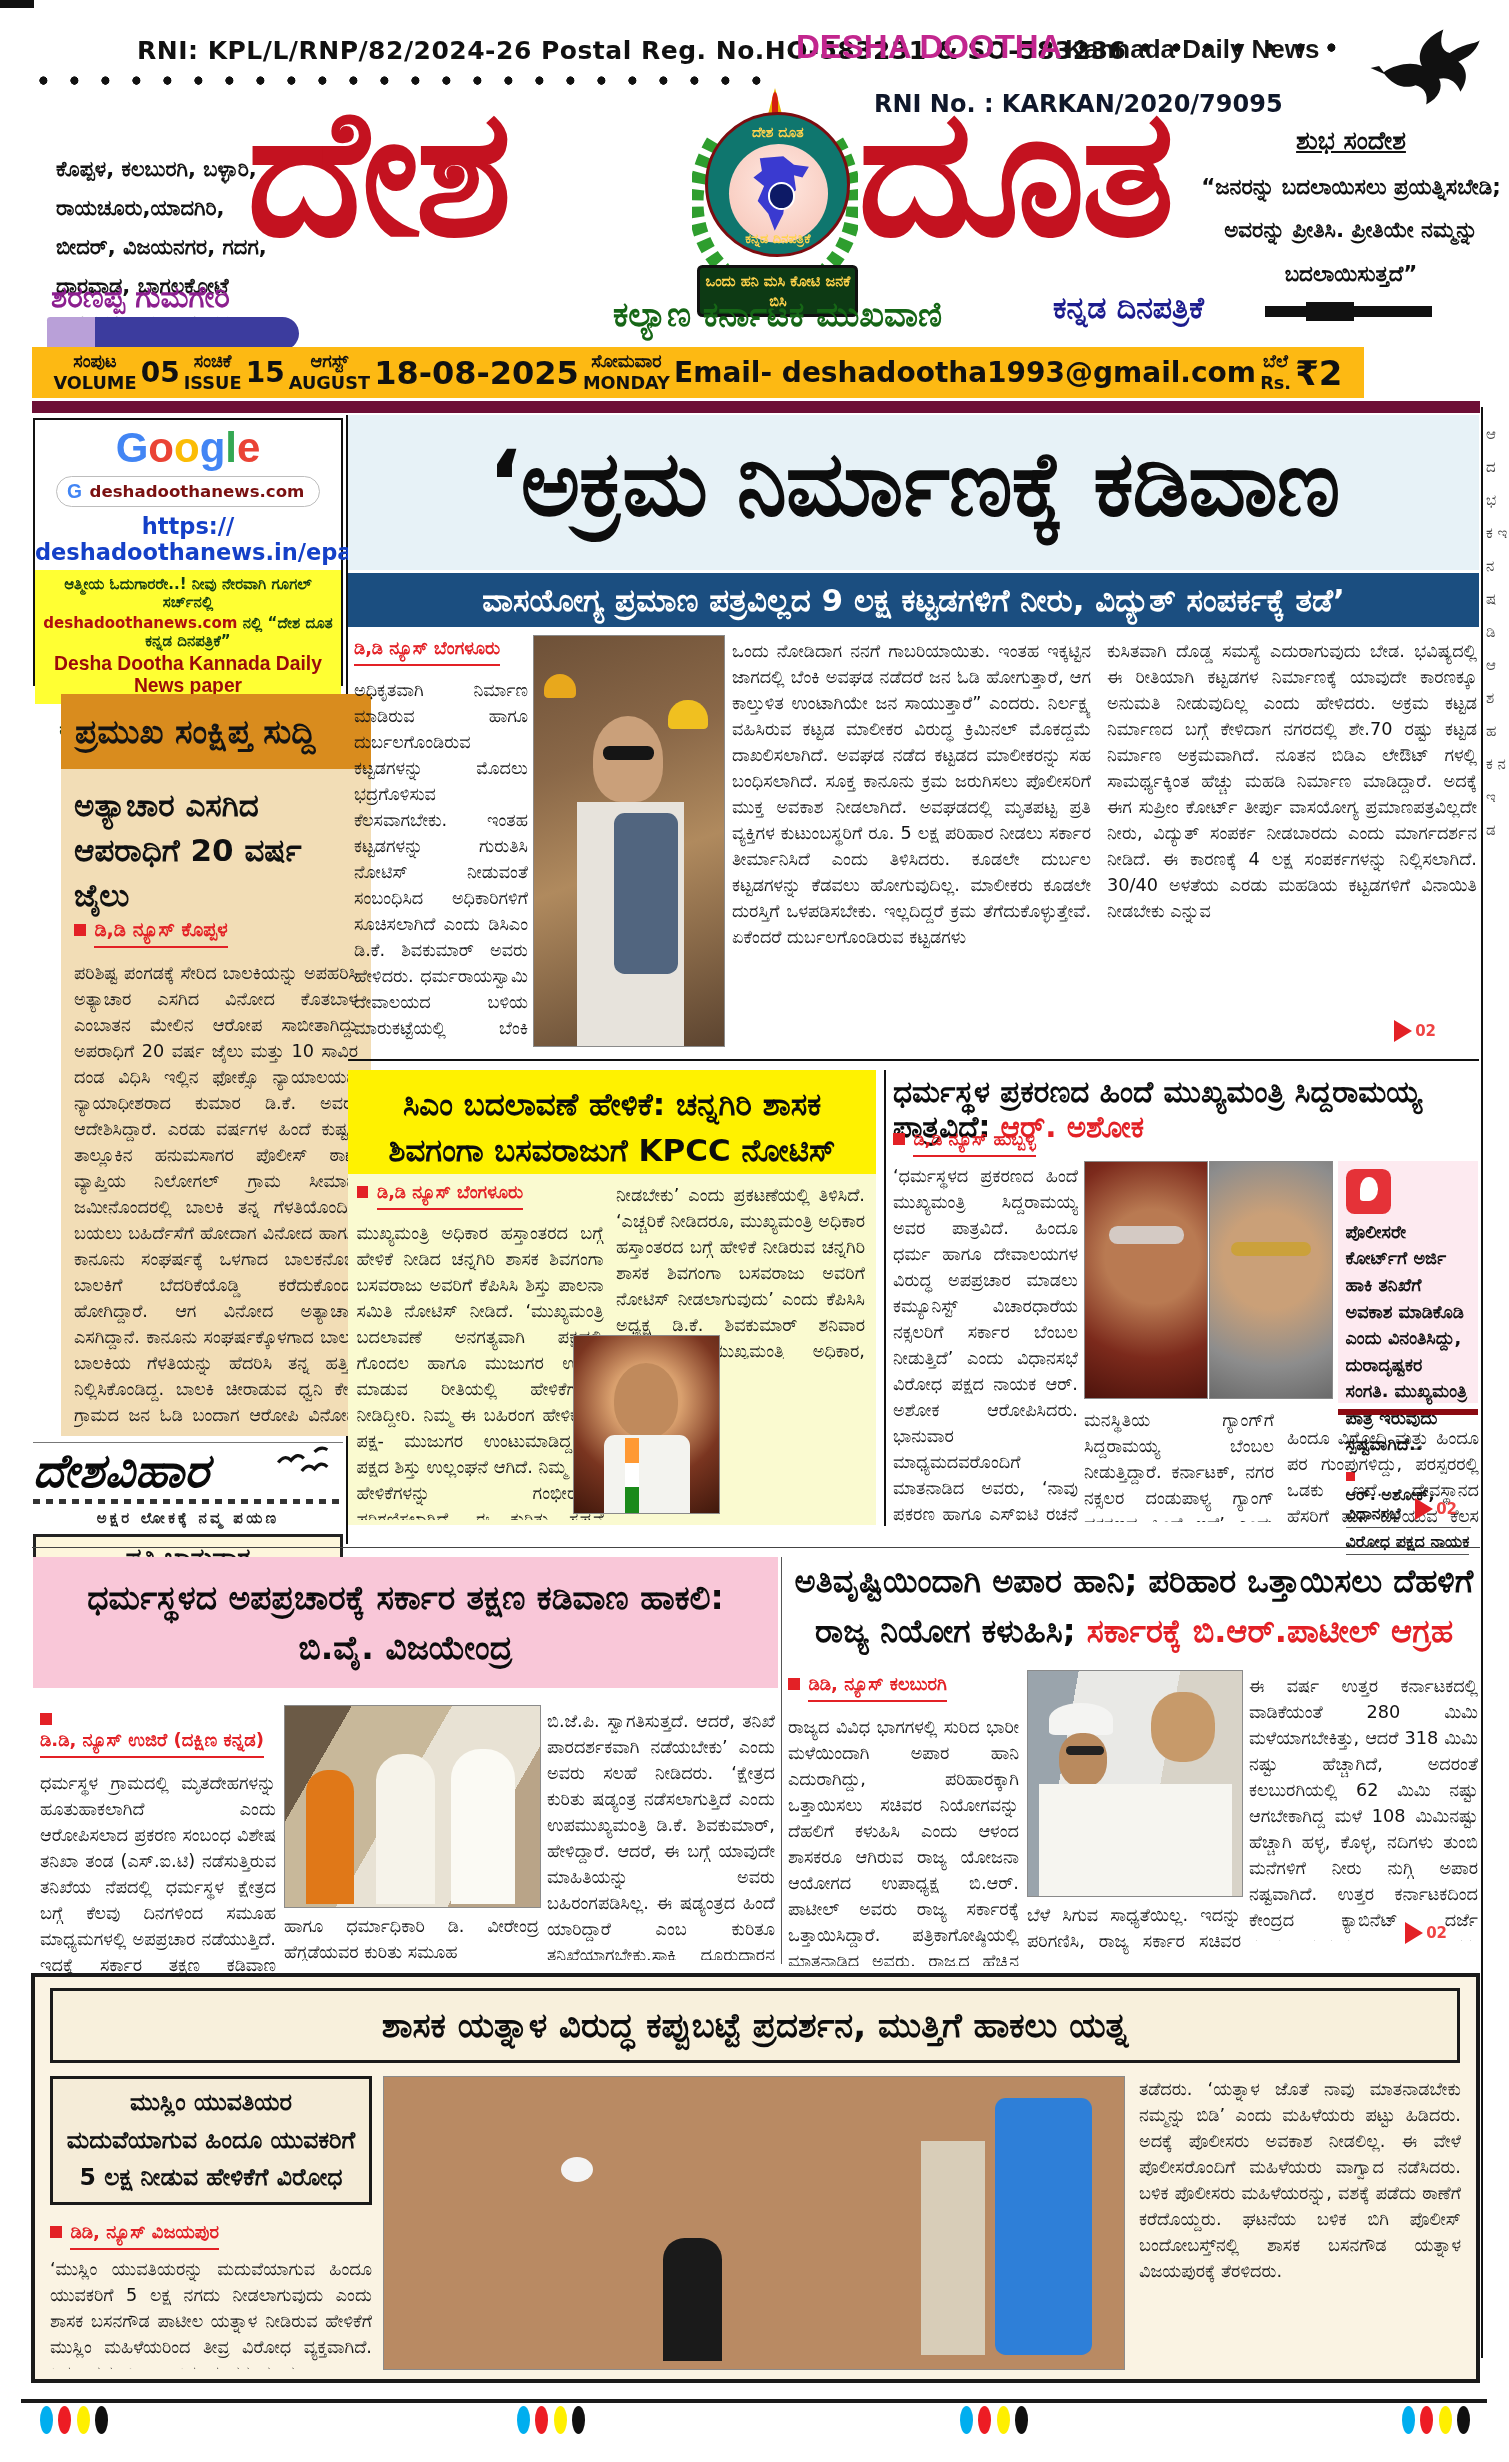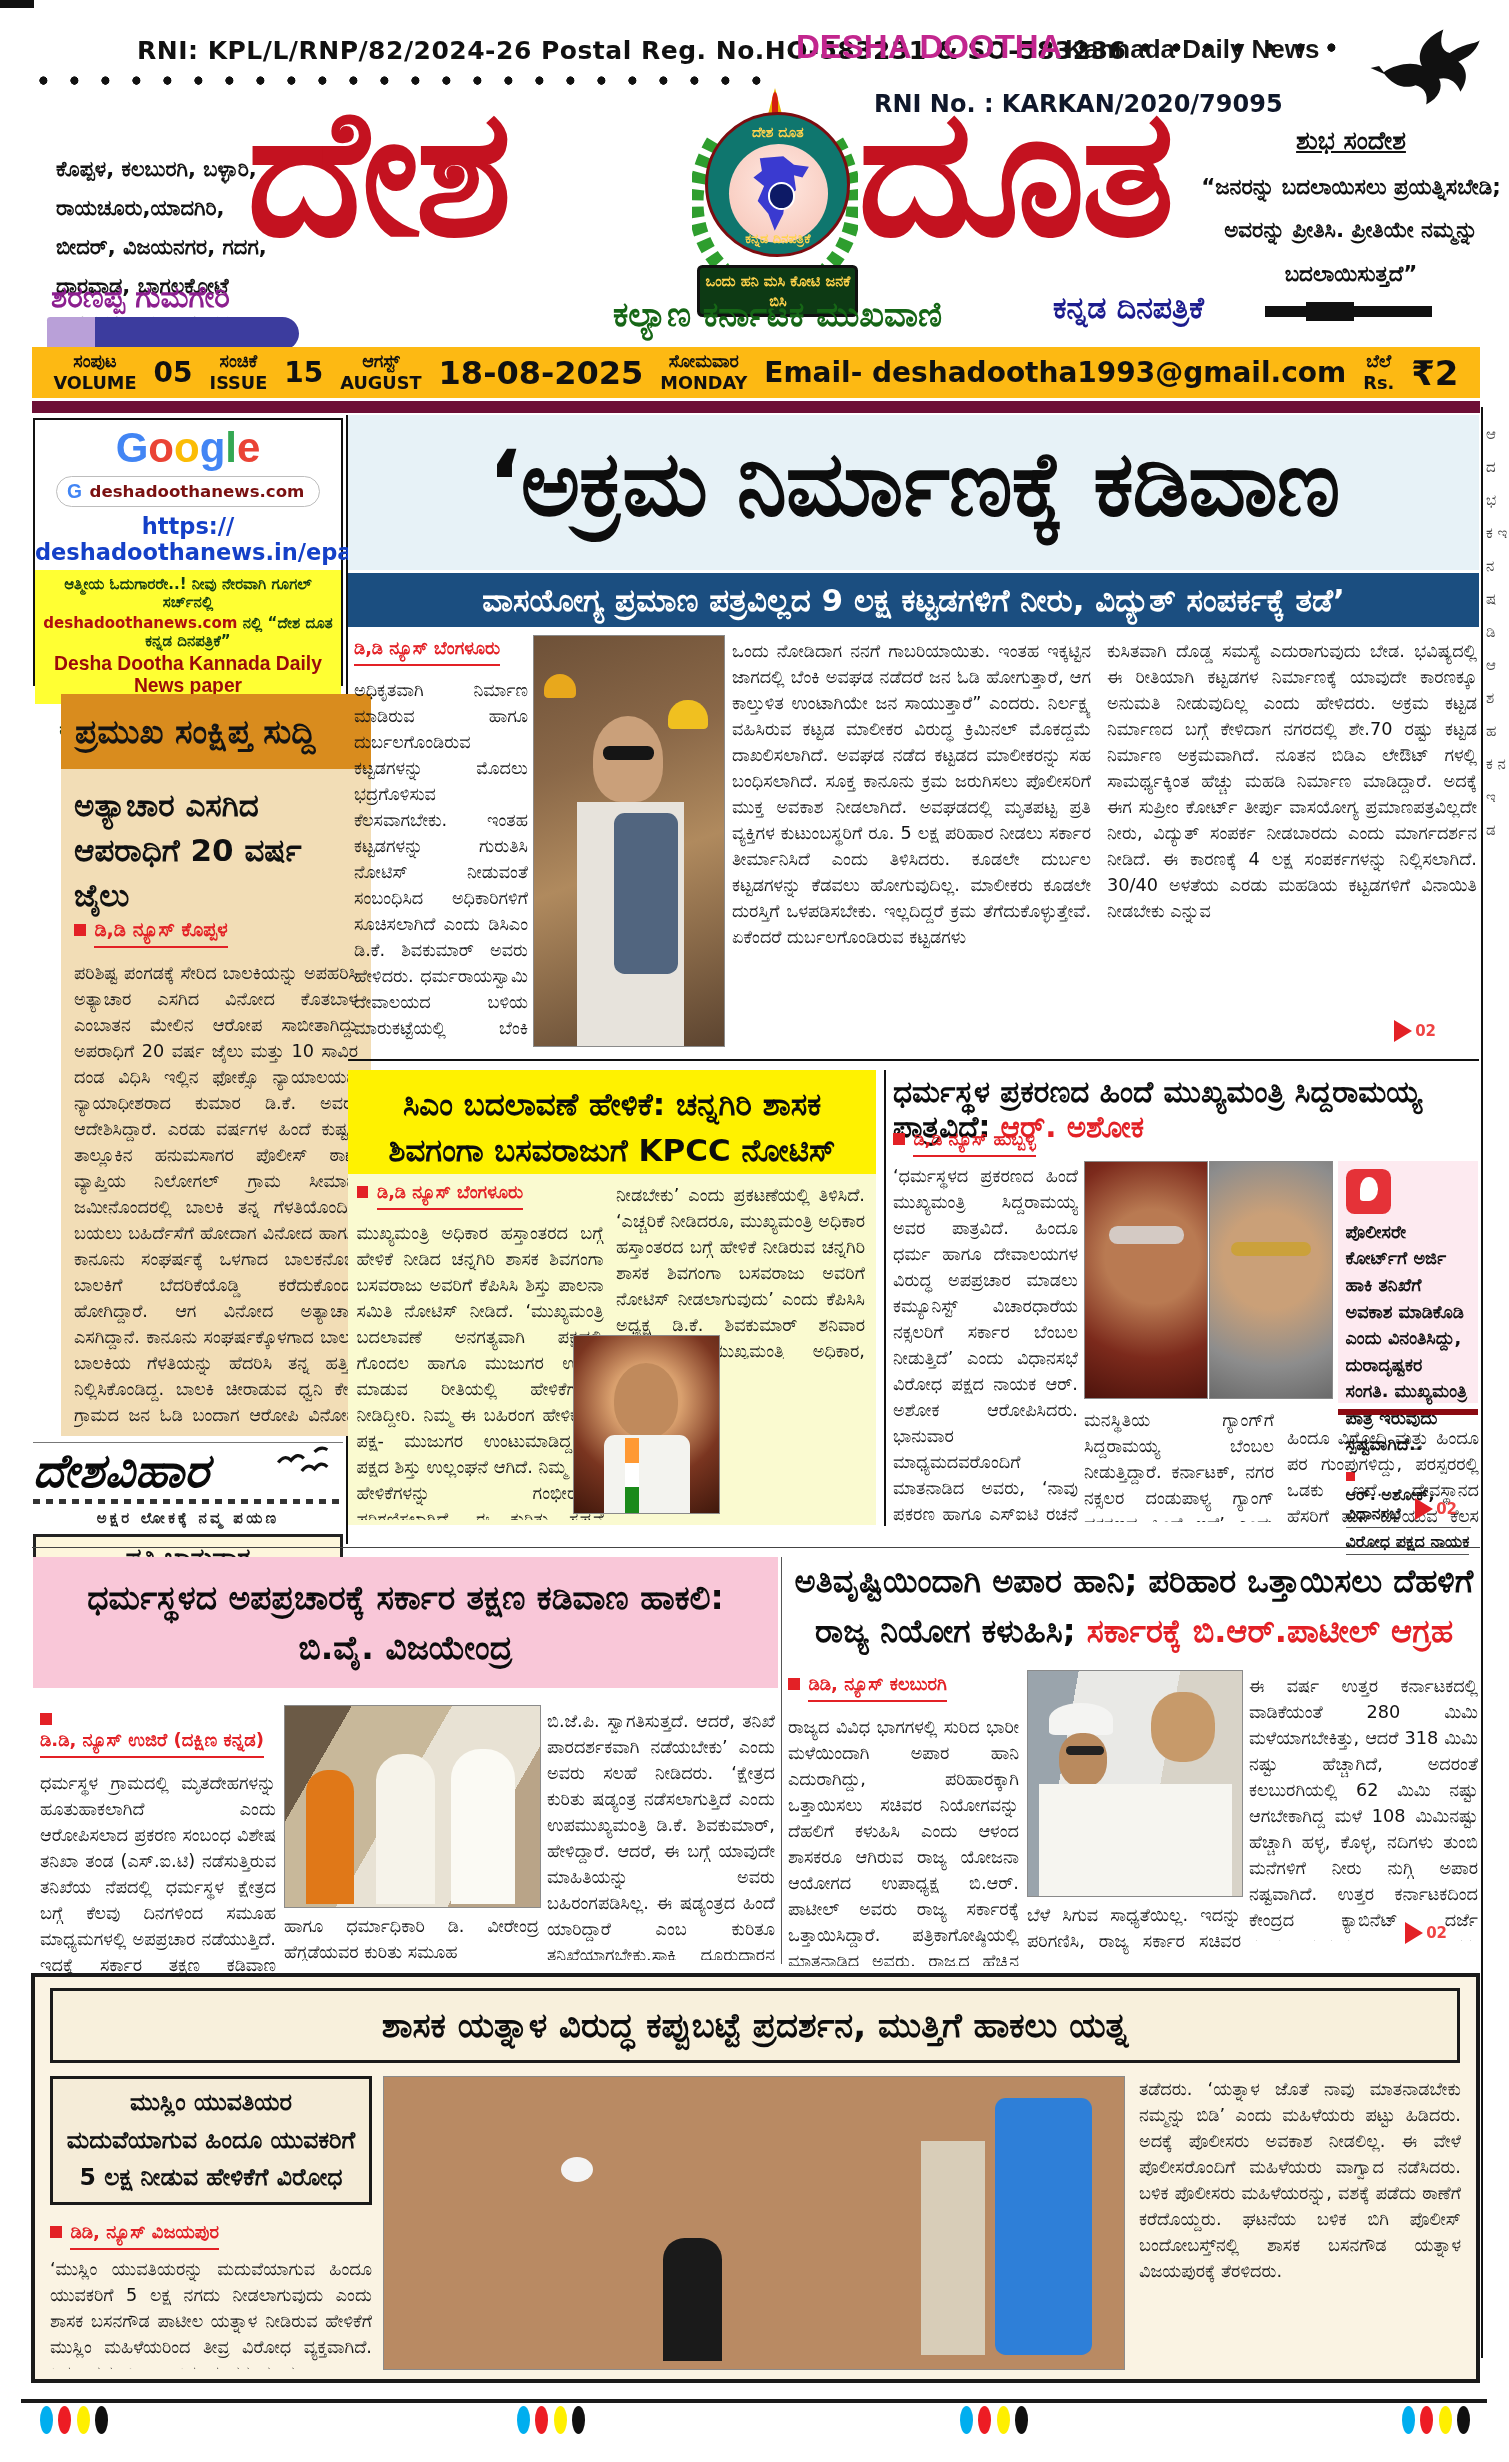--- a/index.html
+++ b/index.html
@@ -91,21 +91,21 @@
   <div class="abs b" style="left:1053px;top:290px;font-size:30px;color:#1c1c8e;">ಕನ್ನಡ ದಿನಪತ್ರಿಕೆ</div>
 
   <div class="abs center" style="left:1201px;top:126px;width:300px;">
     <div class="b" style="font-size:25px;text-decoration:underline;">ಶುಭ ಸಂದೇಶ</div>
     <div class="b" style="font-size:21.4px;line-height:2.05;margin-top:8.6px;">“ಜನರನ್ನು ಬದಲಾಯಿಸಲು ಪ್ರಯತ್ನಿಸಬೇಡಿ; ಅವರನ್ನು ಪ್ರೀತಿಸಿ. ಪ್ರೀತಿಯೇ ನಮ್ಮನ್ನು ಬದಲಾಯಿಸುತ್ತದೆ”</div>
     <div style="margin-top:9.7px;height:10.7px;background:linear-gradient(90deg,transparent 0 64px,#111 64px 231px,transparent 231px);position:relative;">
       <div class="abs" style="left:105px;top:-4.3px;width:48px;height:19.3px;background:#111;"></div>
     </div>
   </div>
 
-  <div class="abs" style="left:32px;top:347px;width:1448px;height:51px;background:#fdb913;display:flex;align-items:center;justify-content:space-between;padding:0 21.4px;box-sizing:border-box;">
+  <div class="abs" style="left:32px;top:347px;width:1332px;height:51px;background:#fdb913;display:flex;align-items:center;justify-content:space-between;padding:0 21.4px;box-sizing:border-box;">
     <div class="center b" style="font-size:17.7px;line-height:1.2;">
         <div>ಸಂಪುಟ</div>
         <div>VOLUME</div>
       </div>
     <div class="b" style="font-size:28px;">05</div>
     <div class="center b" style="font-size:17.7px;line-height:1.2;">
         <div>ಸಂಚಿಕೆ</div>
         <div>ISSUE</div>
       </div>
     <div class="b" style="font-size:28px;">15</div>

